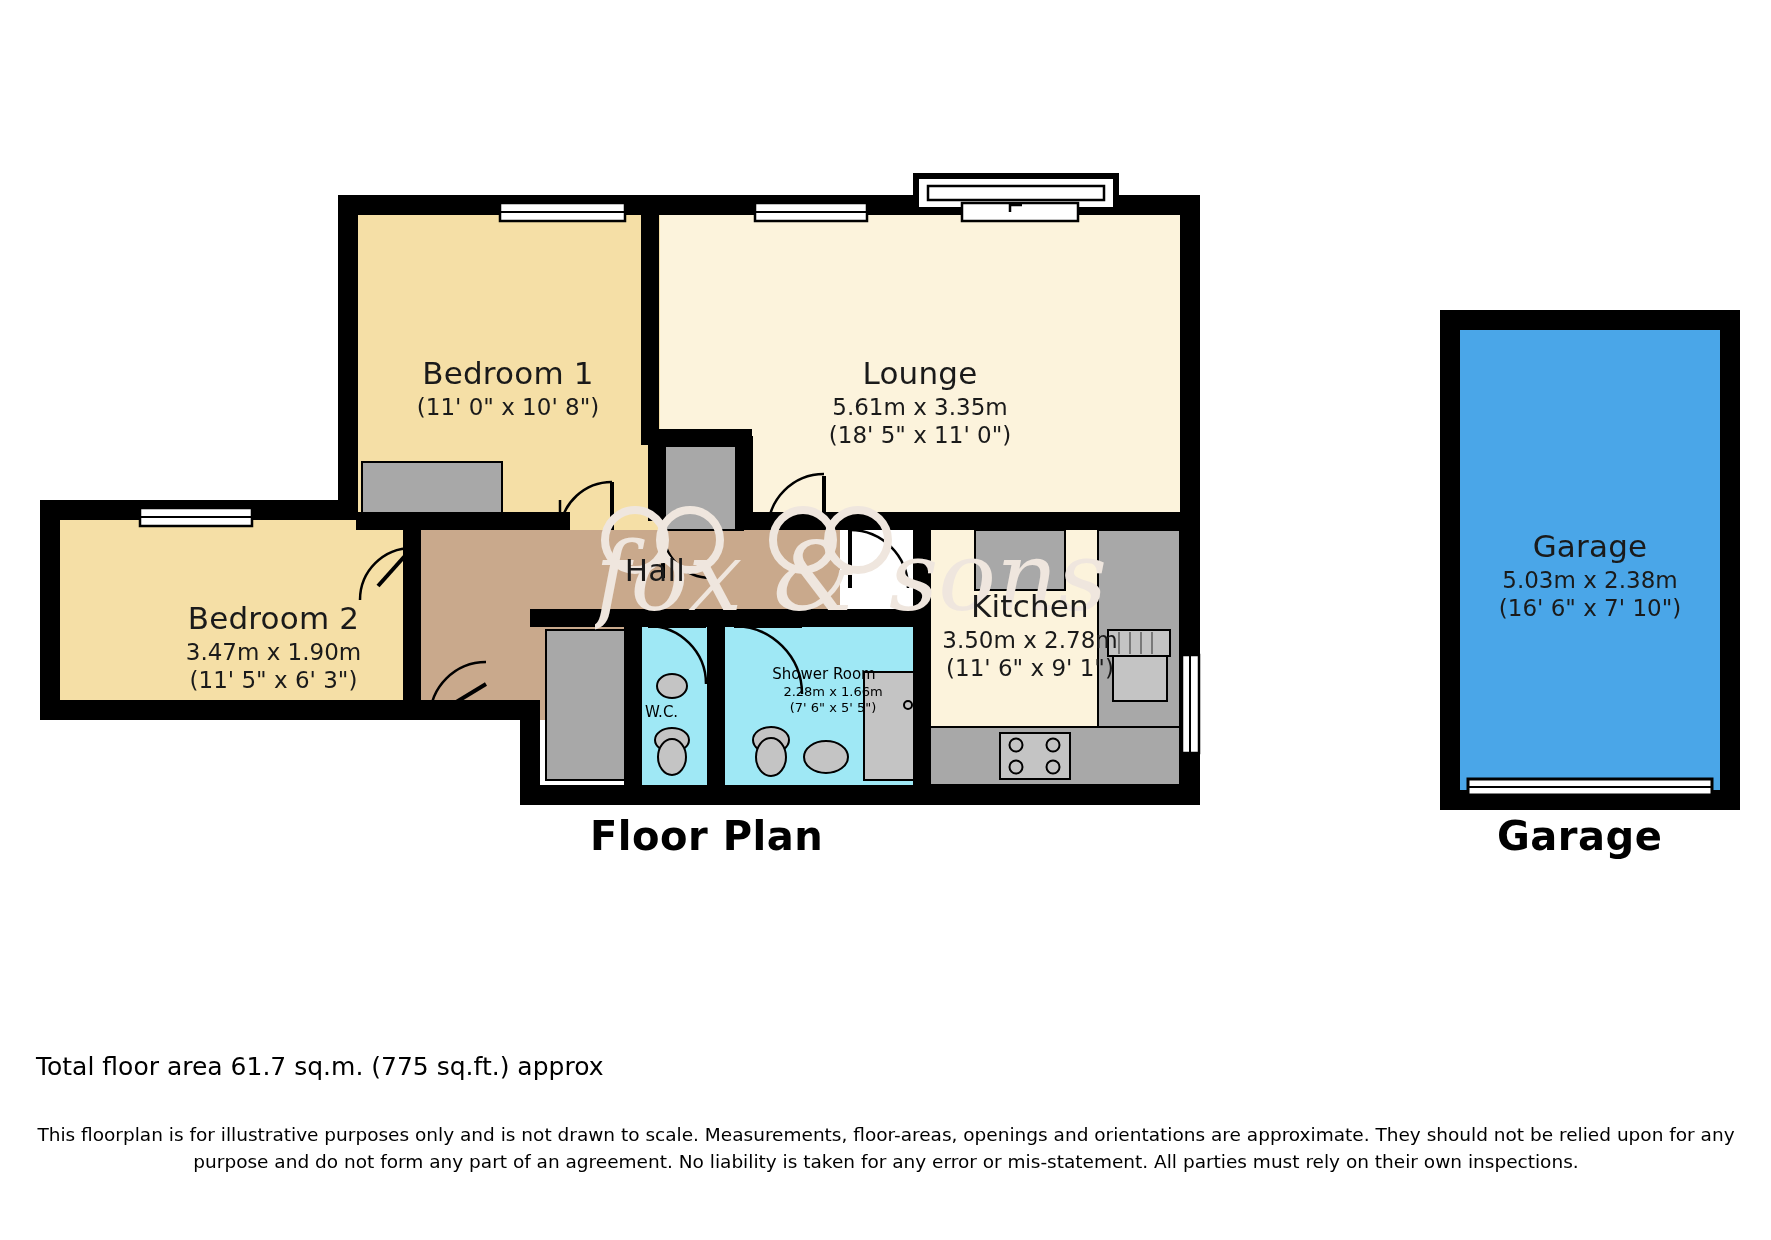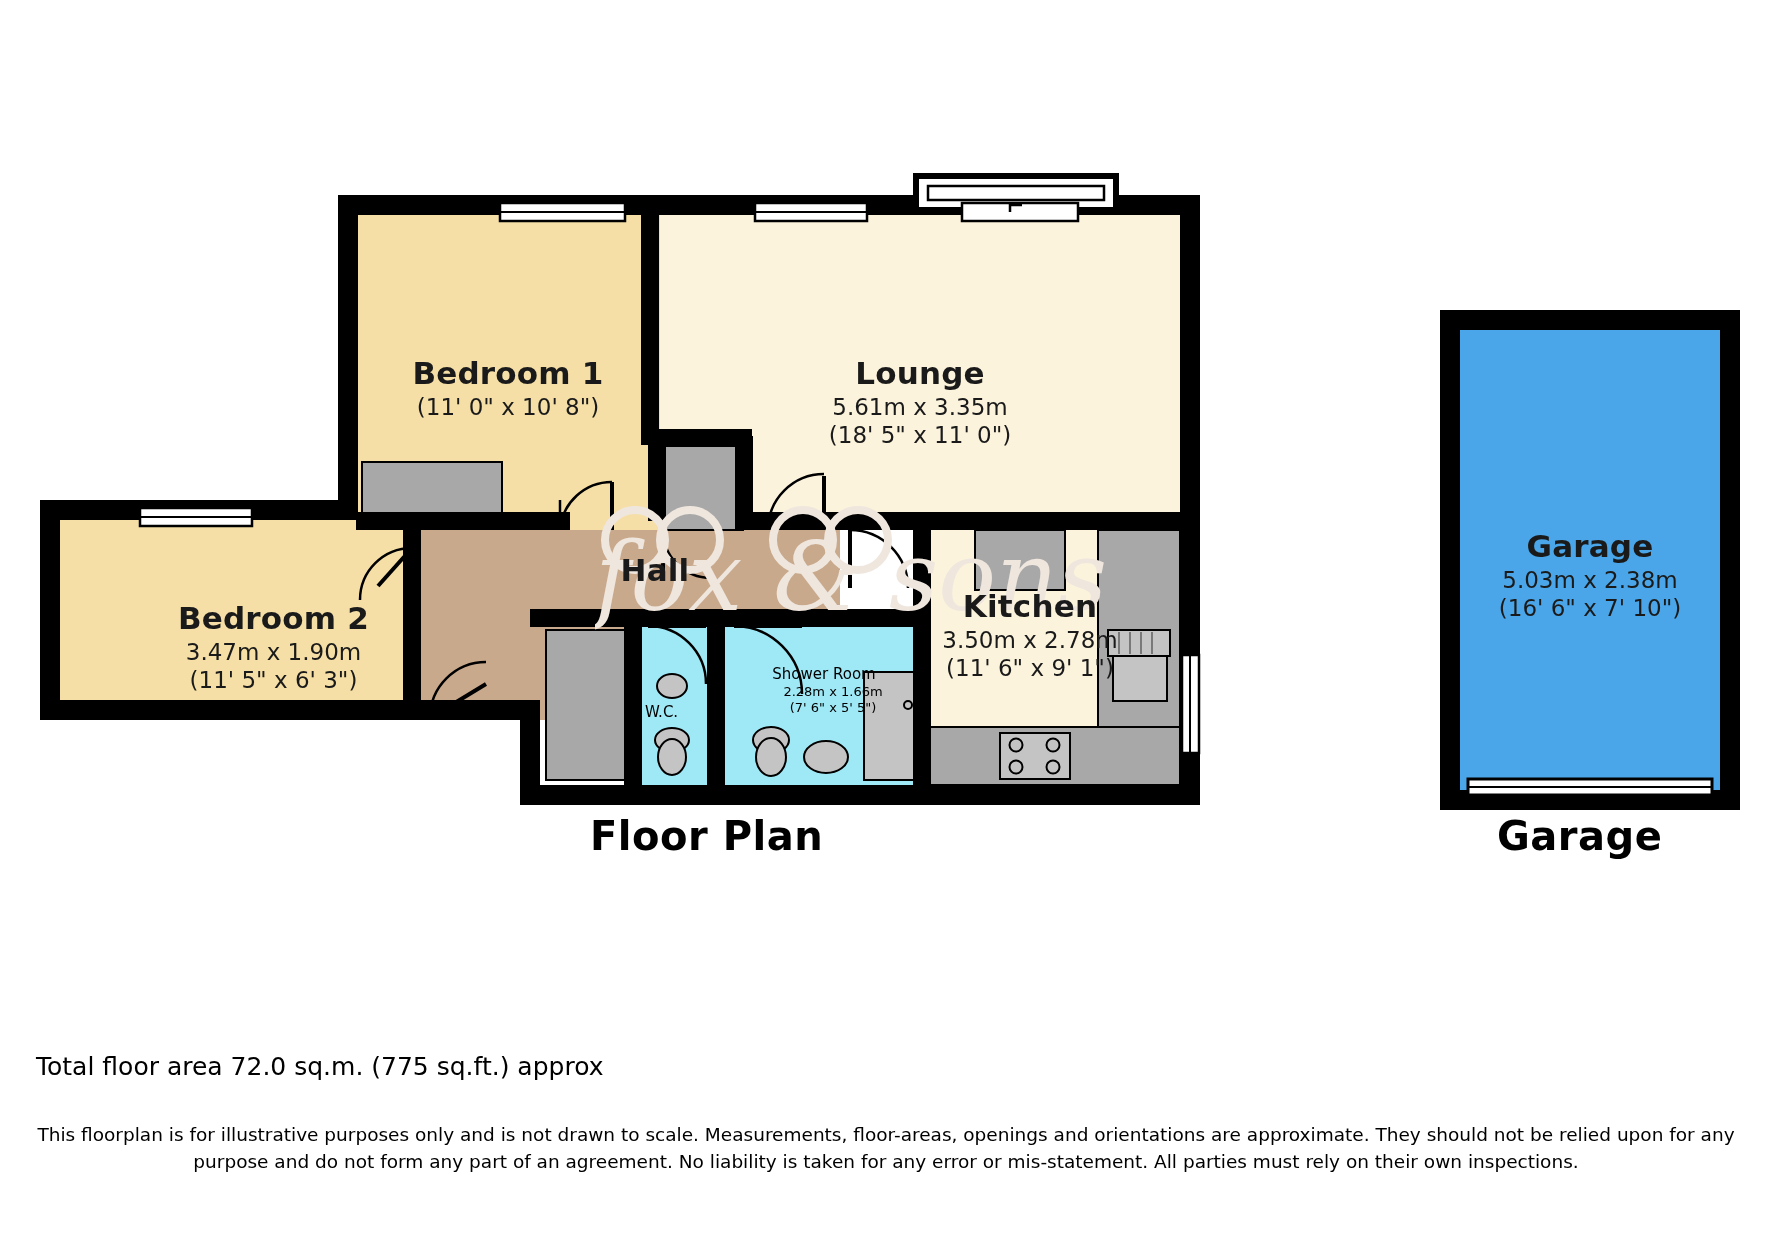--- a/index.html
+++ b/index.html
@@ -26,21 +26,21 @@
   
   .room-label {
     position: absolute;
     text-align: center;
     line-height: 1.22;
     color: #1a1a1a;
     white-space: nowrap;
   }
   .room-label .nm {
     font-size: 31px;
-    font-weight: 700;
+    font-weight: 400;
     display: block;
     letter-spacing: .2px;
   }
   .room-label .d1, .room-label .d2 {
     font-size: 23px;
     display: block;
   }
   .small-label { position: absolute; text-align: center; line-height: 1.25; white-space: nowrap; }
   .small-label .nm { display:block; font-size: 15px; }
   .small-label .d1, .small-label .d2 { display:block; font-size: 13px; padding-left: 18px; }
@@ -255,16 +255,16 @@
 
   <div class="room-label" style="left:1385px; top:528px; width:410px;">
     <span class="nm">Garage</span>
     <span class="d1">5.03m x 2.38m</span>
     <span class="d2">(16' 6" x 7' 10")</span>
   </div>
 
   <div class="title" style="left:590px; top:813px;">Floor Plan</div>
   <div class="title" style="left:1497px; top:813px;">Garage</div>
 
-  <div class="footer-total" style="left:36px; top:1052px;">Total floor area 72.0 sq.m. (775 sq.ft.) approx</div>
+  <div class="footer-total" style="left:36px; top:1052px;">Total floor area 61.7 sq.m. (775 sq.ft.) approx</div>
   <div class="footer-disc" style="top:1122px;">This floorplan is for illustrative purposes only and is not drawn to scale. Measurements, floor-areas, openings and orientations are approximate. They should not be relied upon for any purpose and do not form any part of an agreement. No liability is taken for any error or mis-statement. All parties must rely on their own inspections.</div>
 
 </div>
 
 </body></html>

